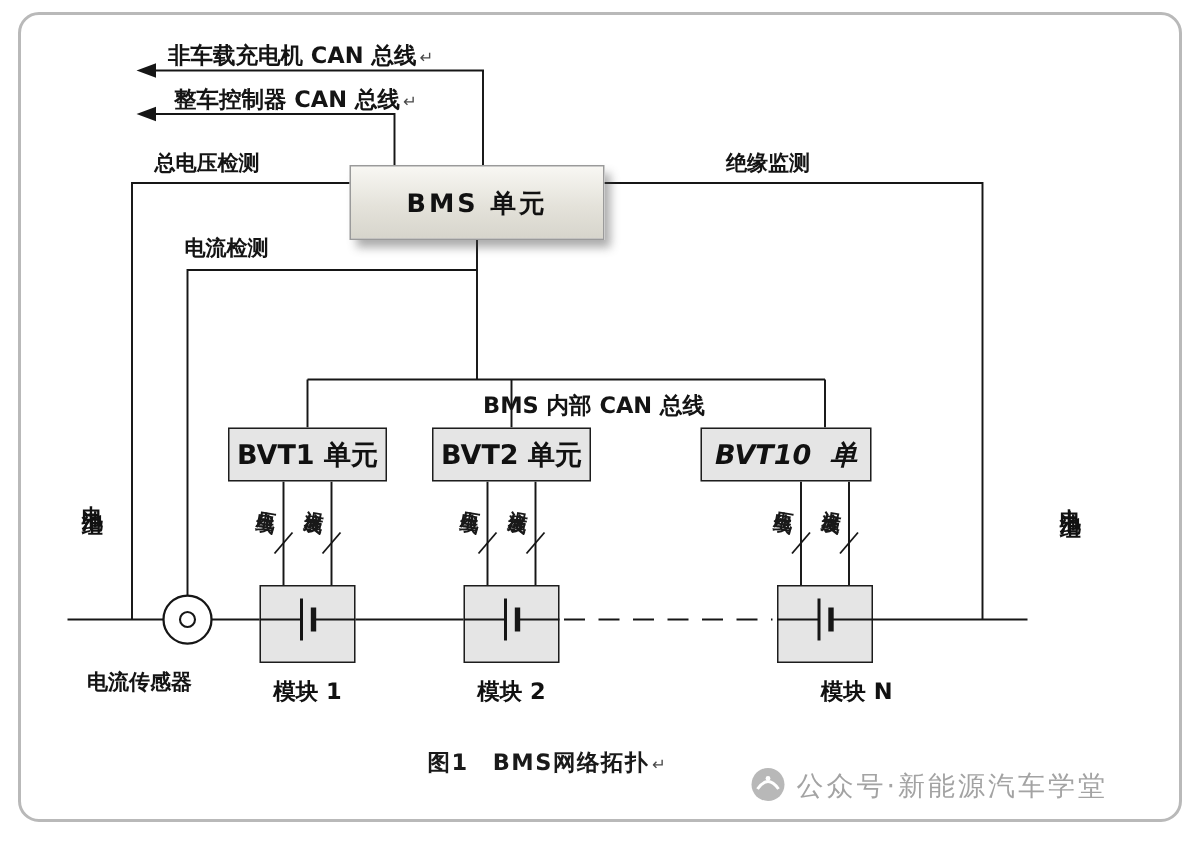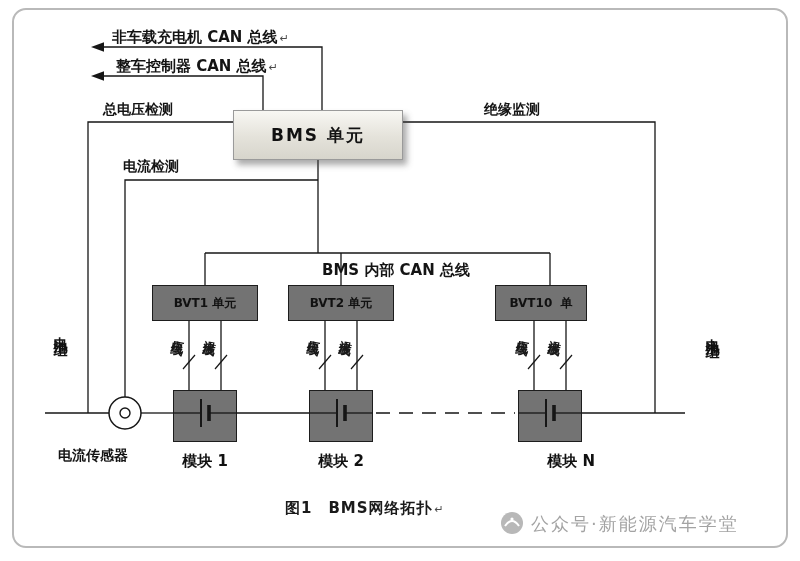--- a/index.html
+++ b/index.html
@@ -16,24 +16,24 @@
   }
   svg.layer { position: absolute; left: 0; top: 0; }
   svg.layer.bottom { z-index: 1; }
   svg.layer.top { z-index: 3; pointer-events: none; }
   .lbl {
     position: absolute; z-index: 2; color: #141414;
     font-size: 15px; font-weight: 600; white-space: pre; line-height: 1.2;
   }
   .lbl.small { font-size: 14px; }
   .box {
-    position: absolute; z-index: 2; background: #737373;
+    position: absolute; z-index: 2; background: #e5e5e5;
     border: 1.5px solid #1d1d1d; color: #111;
     display: flex; align-items: center; justify-content: center;
-    font-weight: 700; font-size: 12px; white-space: pre;
+    font-weight: 700; font-size: 18px; white-space: pre;
   }
   .bms {
     background: linear-gradient(180deg, #f8f7f3 0%, #e4e2da 55%, #d7d5cc 100%);
     border: 1px solid #9a9a9a;
     box-shadow: 4px 5px 6px rgba(70,70,70,.45);
     font-size: 17px; letter-spacing: 2px;
   }
   .vtext {
     position: absolute; z-index: 2; color: #111;
     writing-mode: vertical-rl; text-orientation: upright;
@@ -111,21 +111,21 @@
   </div>
 
   <div class="lbl small" style="left:103px; top:101px;">总电压检测</div>
   <div class="lbl small" style="left:123px; top:158px;">电流检测</div>
   <div class="lbl small" style="left:484px; top:101px;">绝缘监测</div>
 
   <div class="lbl" style="left:322px; top:231px;margin-top:30px;">BMS 内部 CAN 总线</div>
 
   <div class="box" style="left:152px; top:285px; width:106px; height:36px;"><span>BVT1 单元</span></div>
   <div class="box" style="left:288px; top:285px; width:106px; height:36px;"><span>BVT2 单元</span></div>
-  <div class="box" style="left:495px; top:285px; width:92px; height:36px;"><span>BVT10  单</span></div>
+  <div class="box" style="left:467px; top:285px; width:114px; height:36px;font-style:italic;"><span>BVT10  单</span></div>
 
   <div class="sense" style="left:171px; top:331px;">电压线</div>
   <div class="sense" style="left:203px; top:331px;">温度线</div>
   <div class="sense" style="left:307px; top:331px;">电压线</div>
   <div class="sense" style="left:339px; top:331px;">温度线</div>
   <div class="sense" style="left:516px; top:331px;">电压线</div>
   <div class="sense" style="left:548px; top:331px;">温度线</div>
 
   <div class="box" style="left:173px; top:390px; width:64px; height:52px;"></div>
   <div class="box" style="left:309px; top:390px; width:64px; height:52px;"></div>

